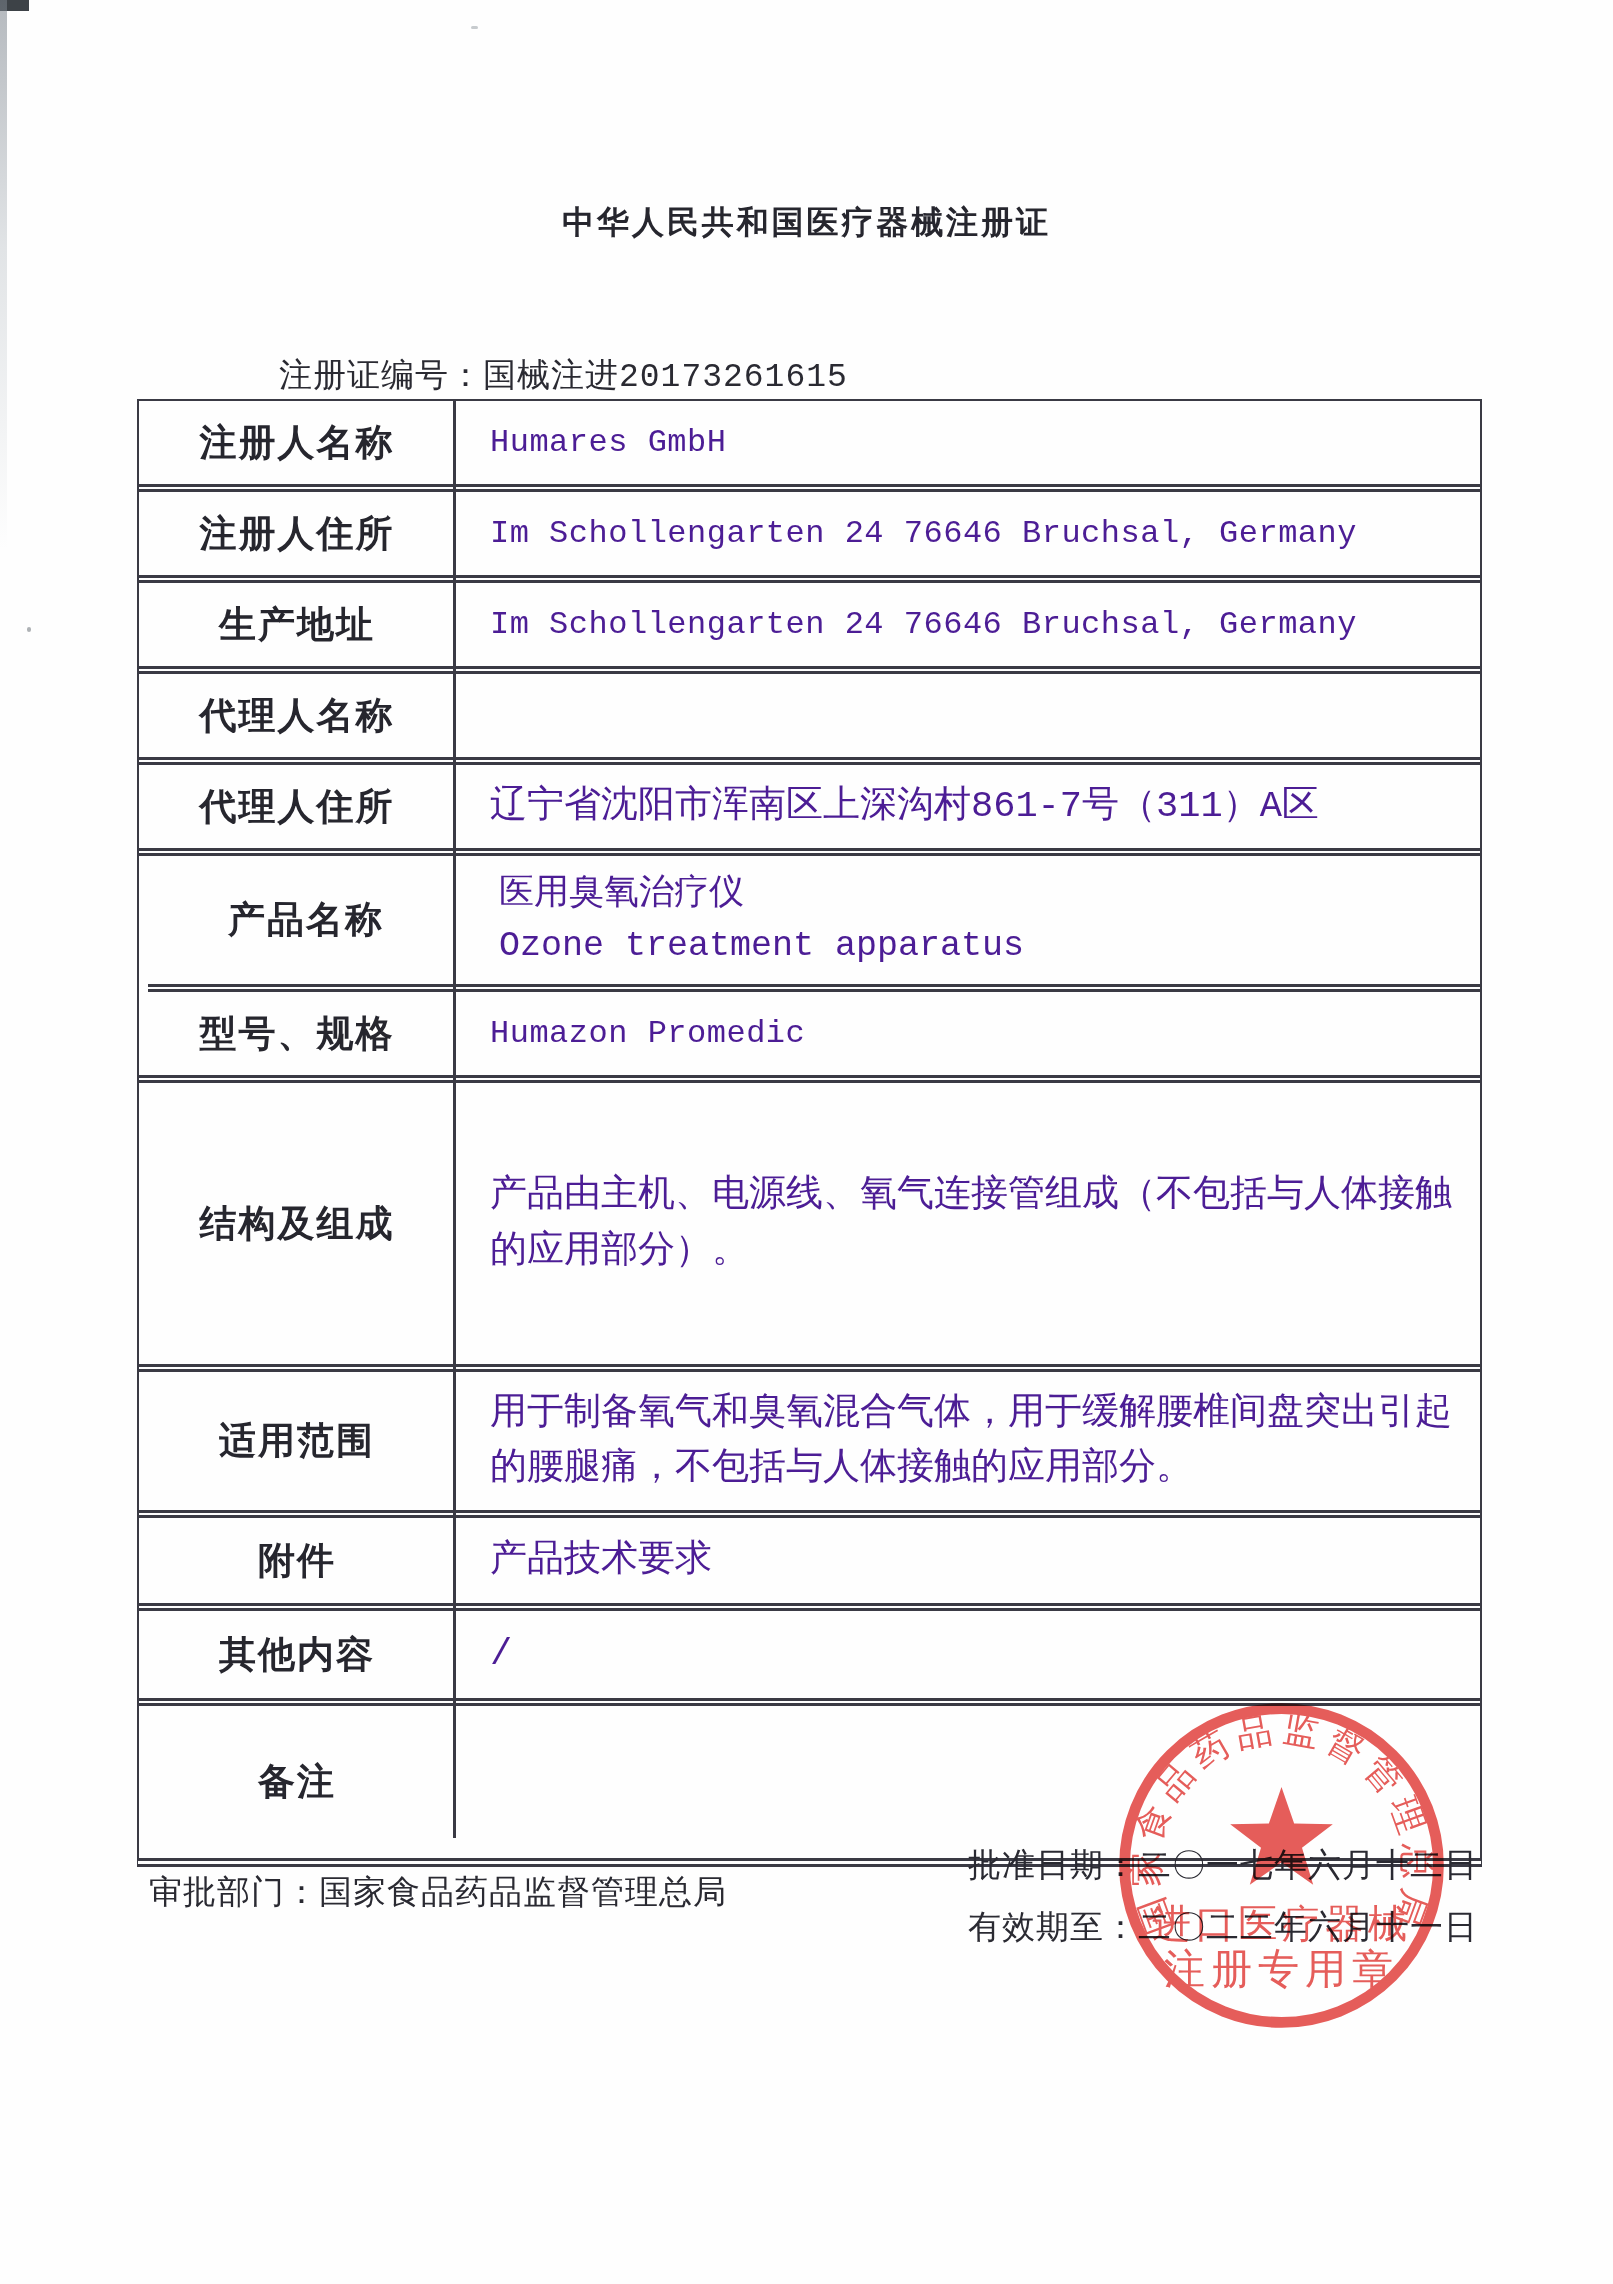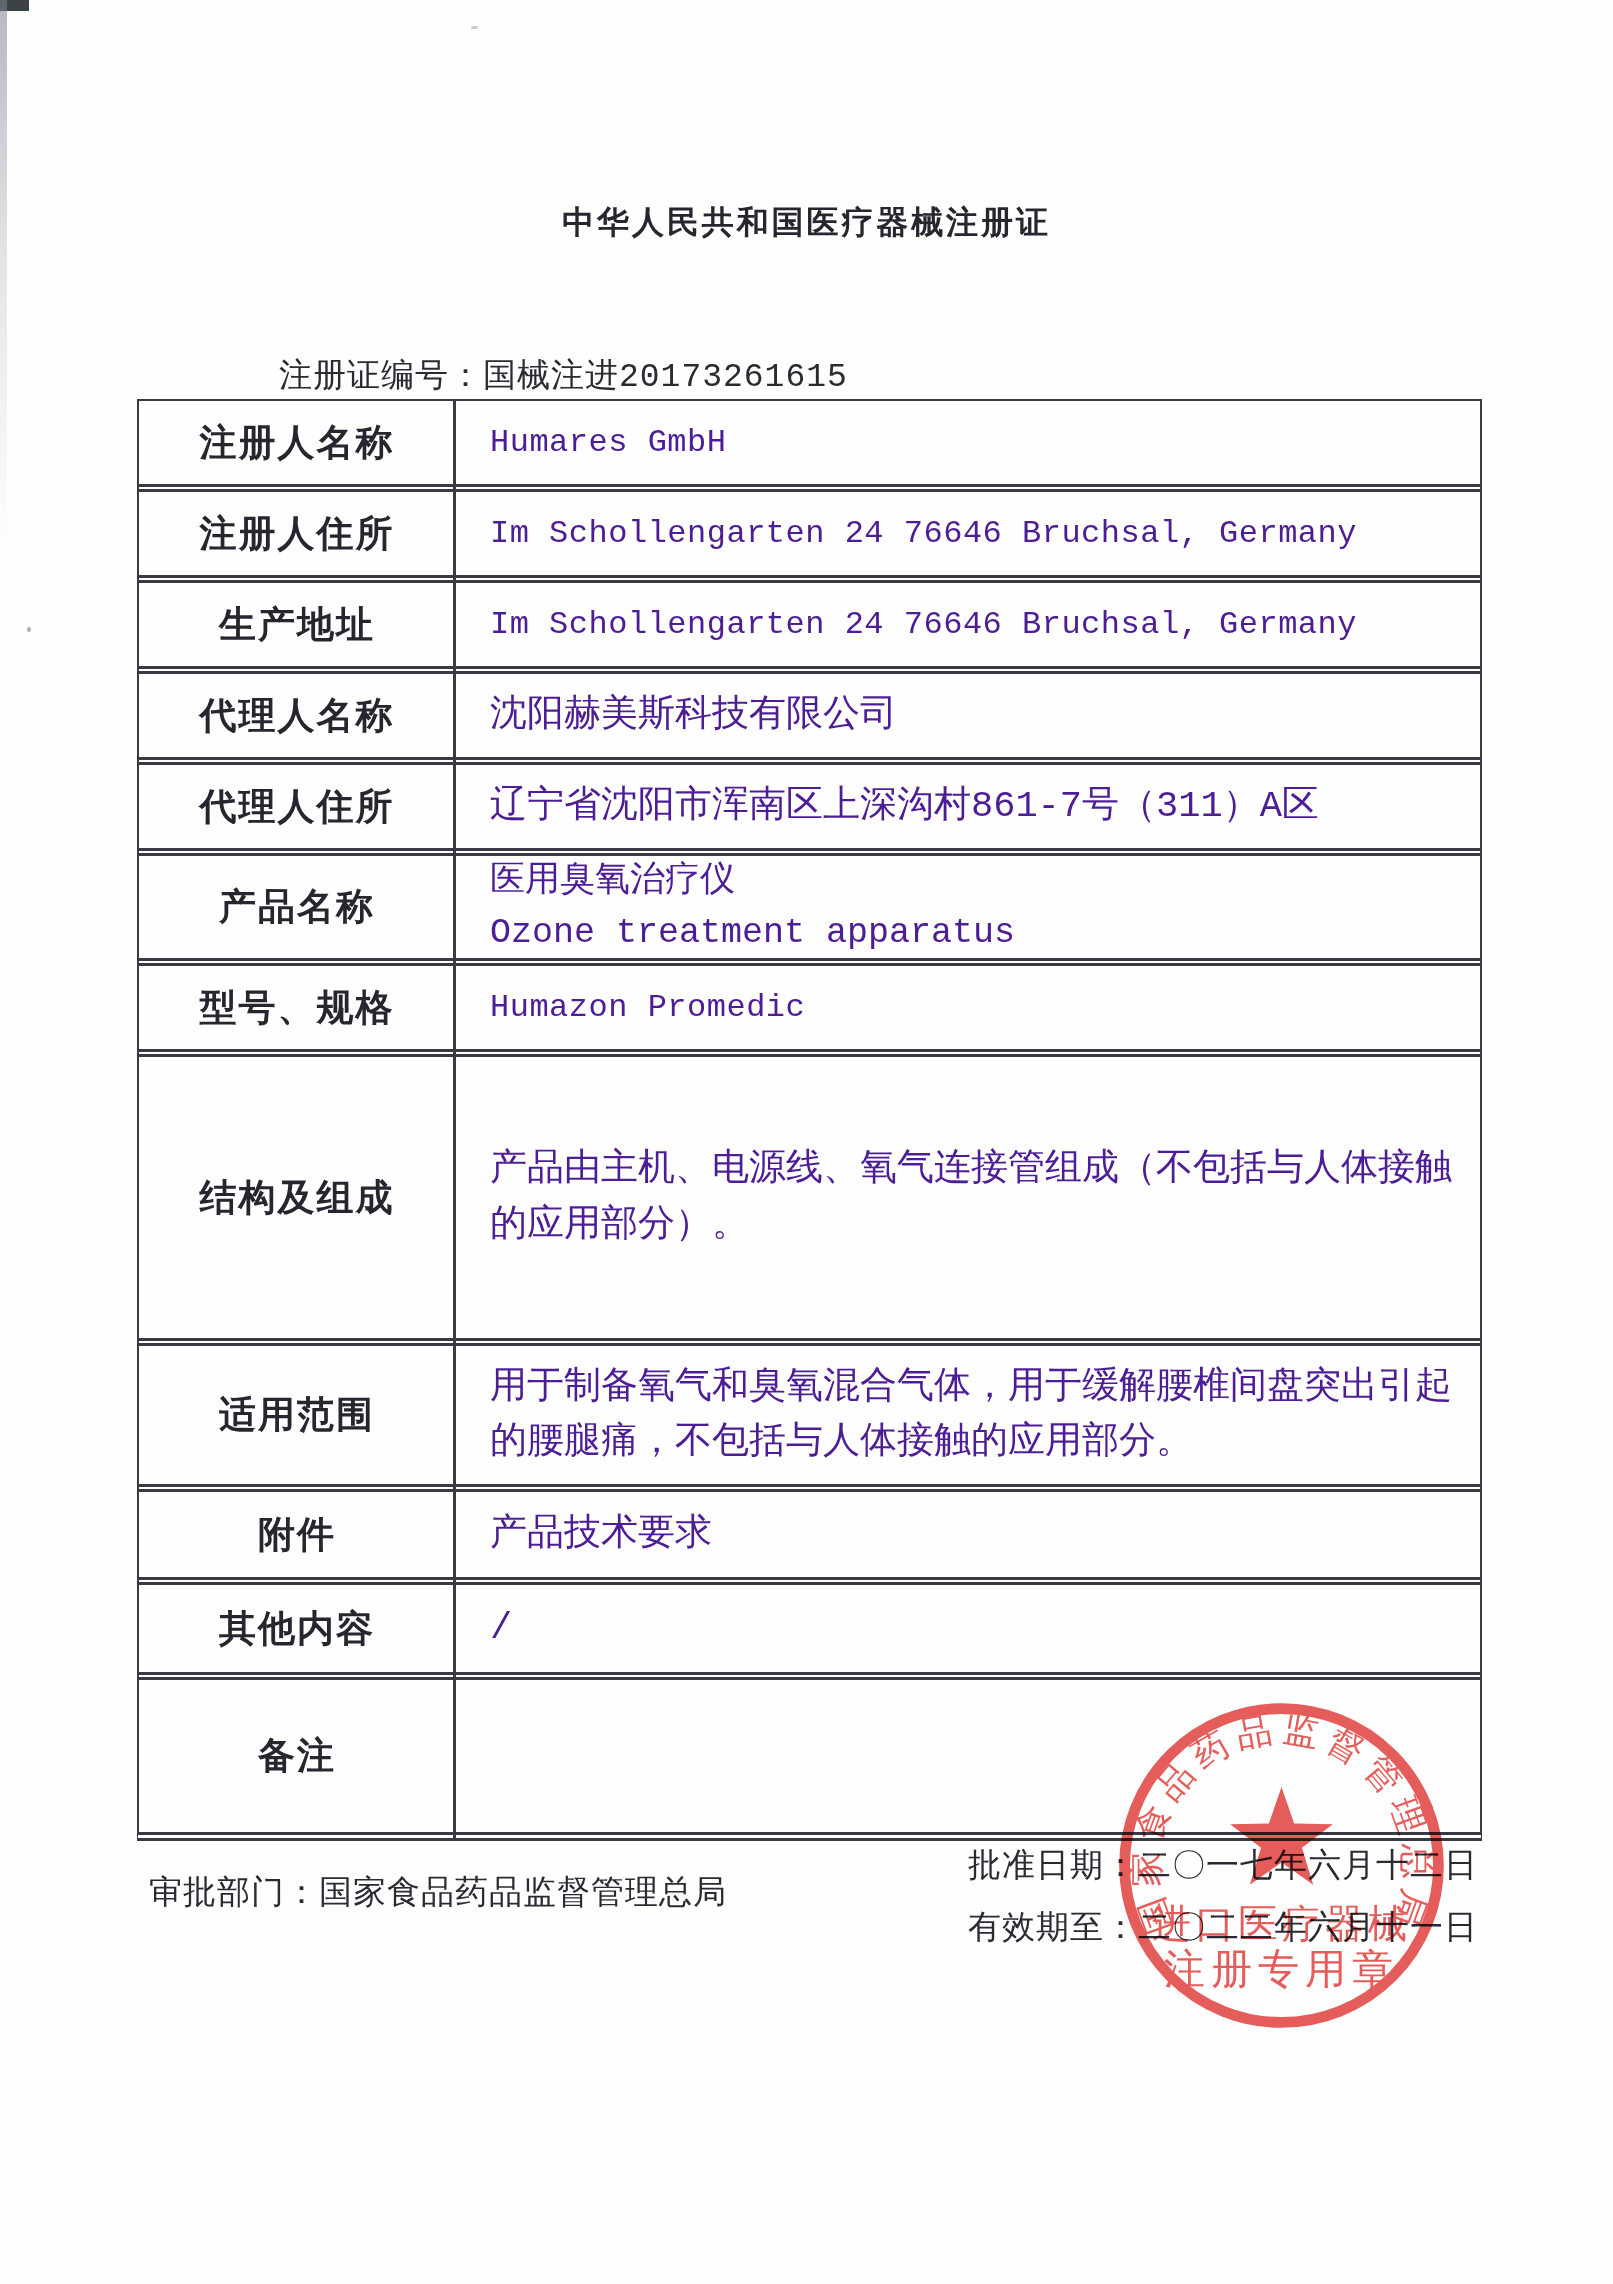--- a/index.html
+++ b/index.html
@@ -43,21 +43,21 @@
     font-size:37px;letter-spacing:2px;color:#26262e;text-align:right;
     box-sizing:border-box;
   }
   .t-value{
     flex:1;display:flex;align-items:center;
     padding-left:35px;padding-right:21.6px;box-sizing:border-box;
     font-family:"Liberation Mono","DejaVu Serif",serif;
     font-size:37px;color:#4c1d95;line-height:1.5;
     white-space:pre-line;
   }
-  .r-h93{height:91px;} .r-h137{height:110px;} .r-h264{height:289px;}
+  .r-h93{height:91px;} .r-h137{height:136px;margin-left:9px;} .r-h264{height:289px;}
   .r-h149{height:146px;} .r-h95{height:93px;} .r-h97{height:95px;} .r-h155{height:152px;}
   .val-latin .t-value{font-size:32px;letter-spacing:0.5px;}
   .val-mixed .t-value{font-size:35px;}
   .v-line{
     position:absolute;left:453px;top:399px;width:2.9px;height:1439px;
     background:#3a3a44;
   }
   .footer-dept{
     position:absolute;left:149px;top:1870px;
     font-size:33px;letter-spacing:1px;white-space:nowrap;
@@ -98,21 +98,20 @@
     <div class="t-row r-h93 val-latin">
       <div class="t-label">注册人住所</div>
       <div class="t-value">Im Schollengarten 24 76646 Bruchsal, Germany</div>
     </div>
     <div class="t-row r-h93 val-latin">
       <div class="t-label">生产地址</div>
       <div class="t-value">Im Schollengarten 24 76646 Bruchsal, Germany</div>
     </div>
     <div class="t-row r-h93">
       <div class="t-label">代理人名称</div>
-      <div class="t-value">沈阳赫美斯科技有限公司</div>
     </div>
     <div class="t-row r-h93">
       <div class="t-label">代理人住所</div>
       <div class="t-value">辽宁省沈阳市浑南区上深沟村861-7号（311）A区</div>
     </div>
     <div class="t-row r-h137 val-mixed">
       <div class="t-label">产品名称</div>
       <div class="t-value">医用臭氧治疗仪
 Ozone treatment apparatus</div>
     </div>

